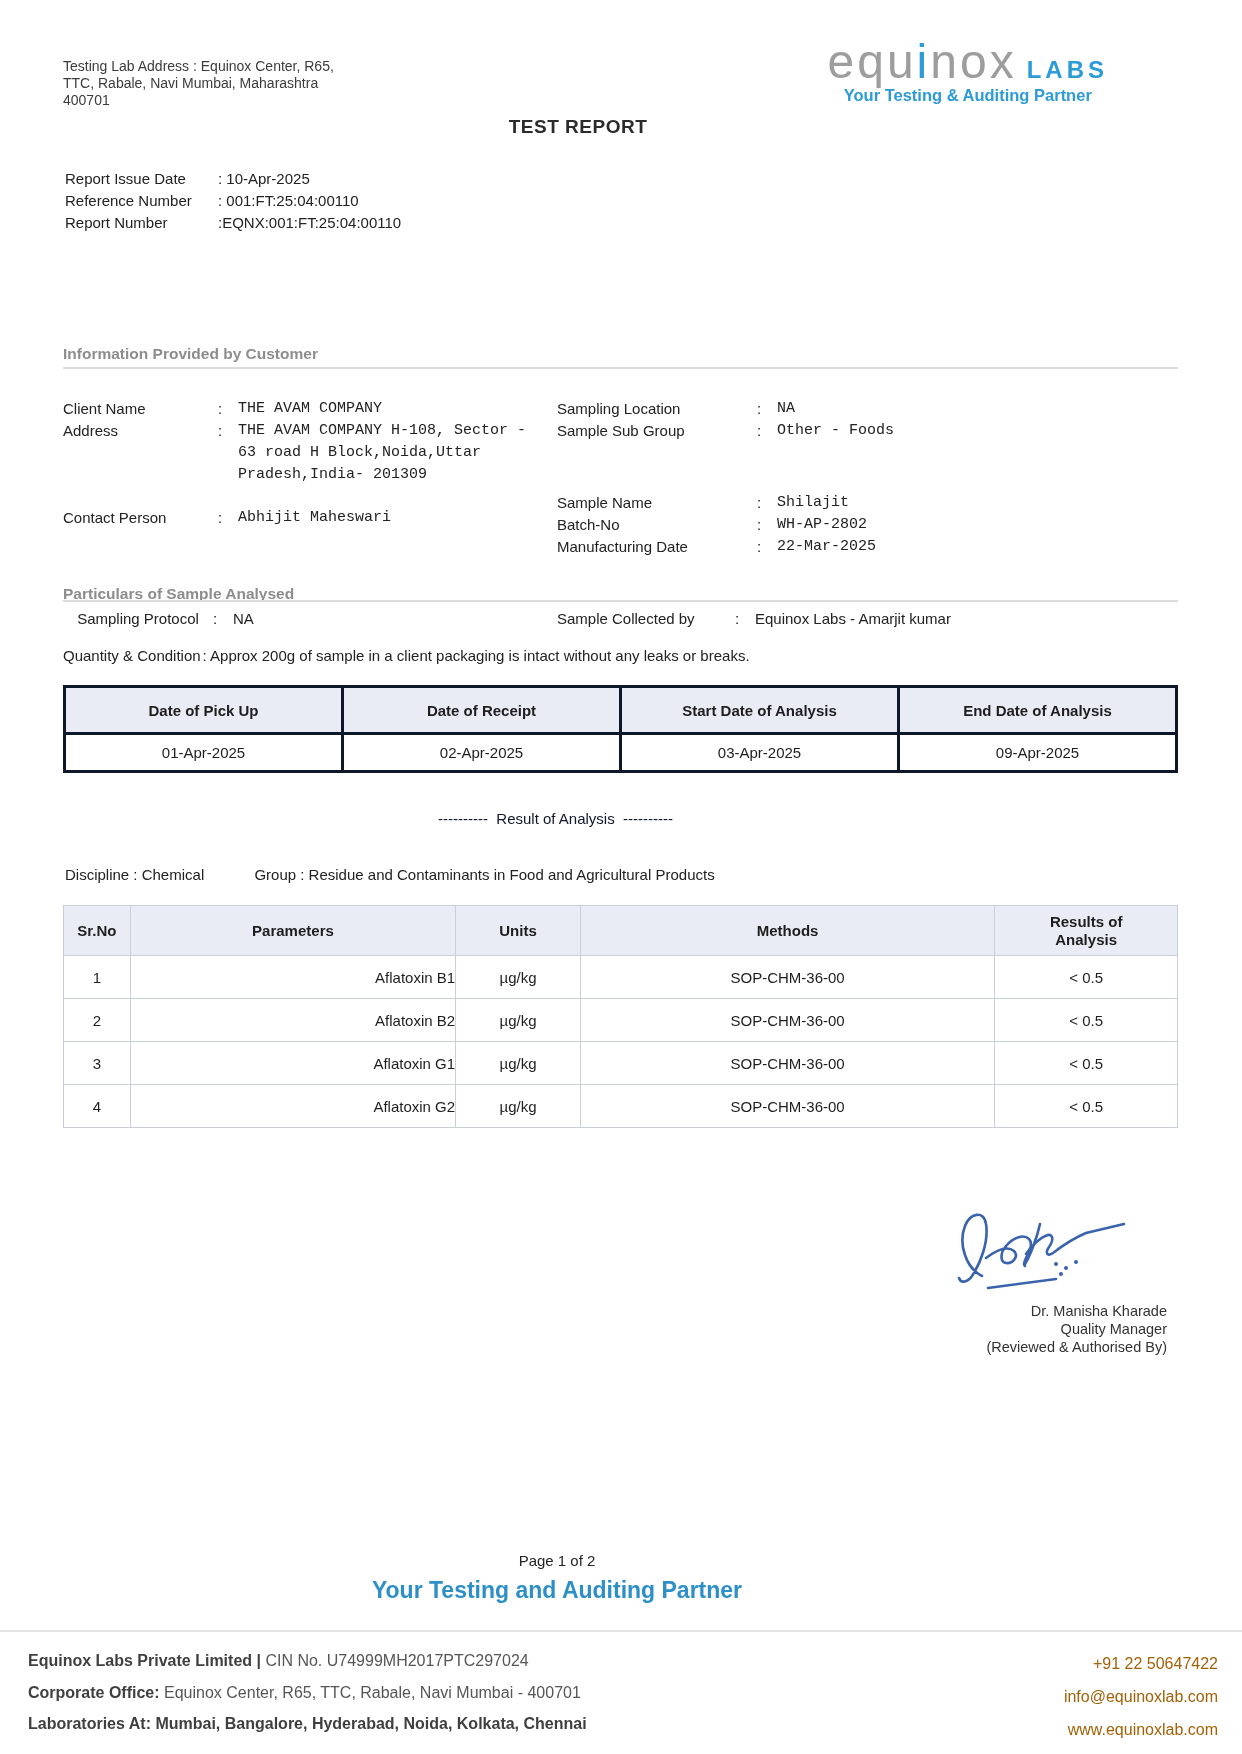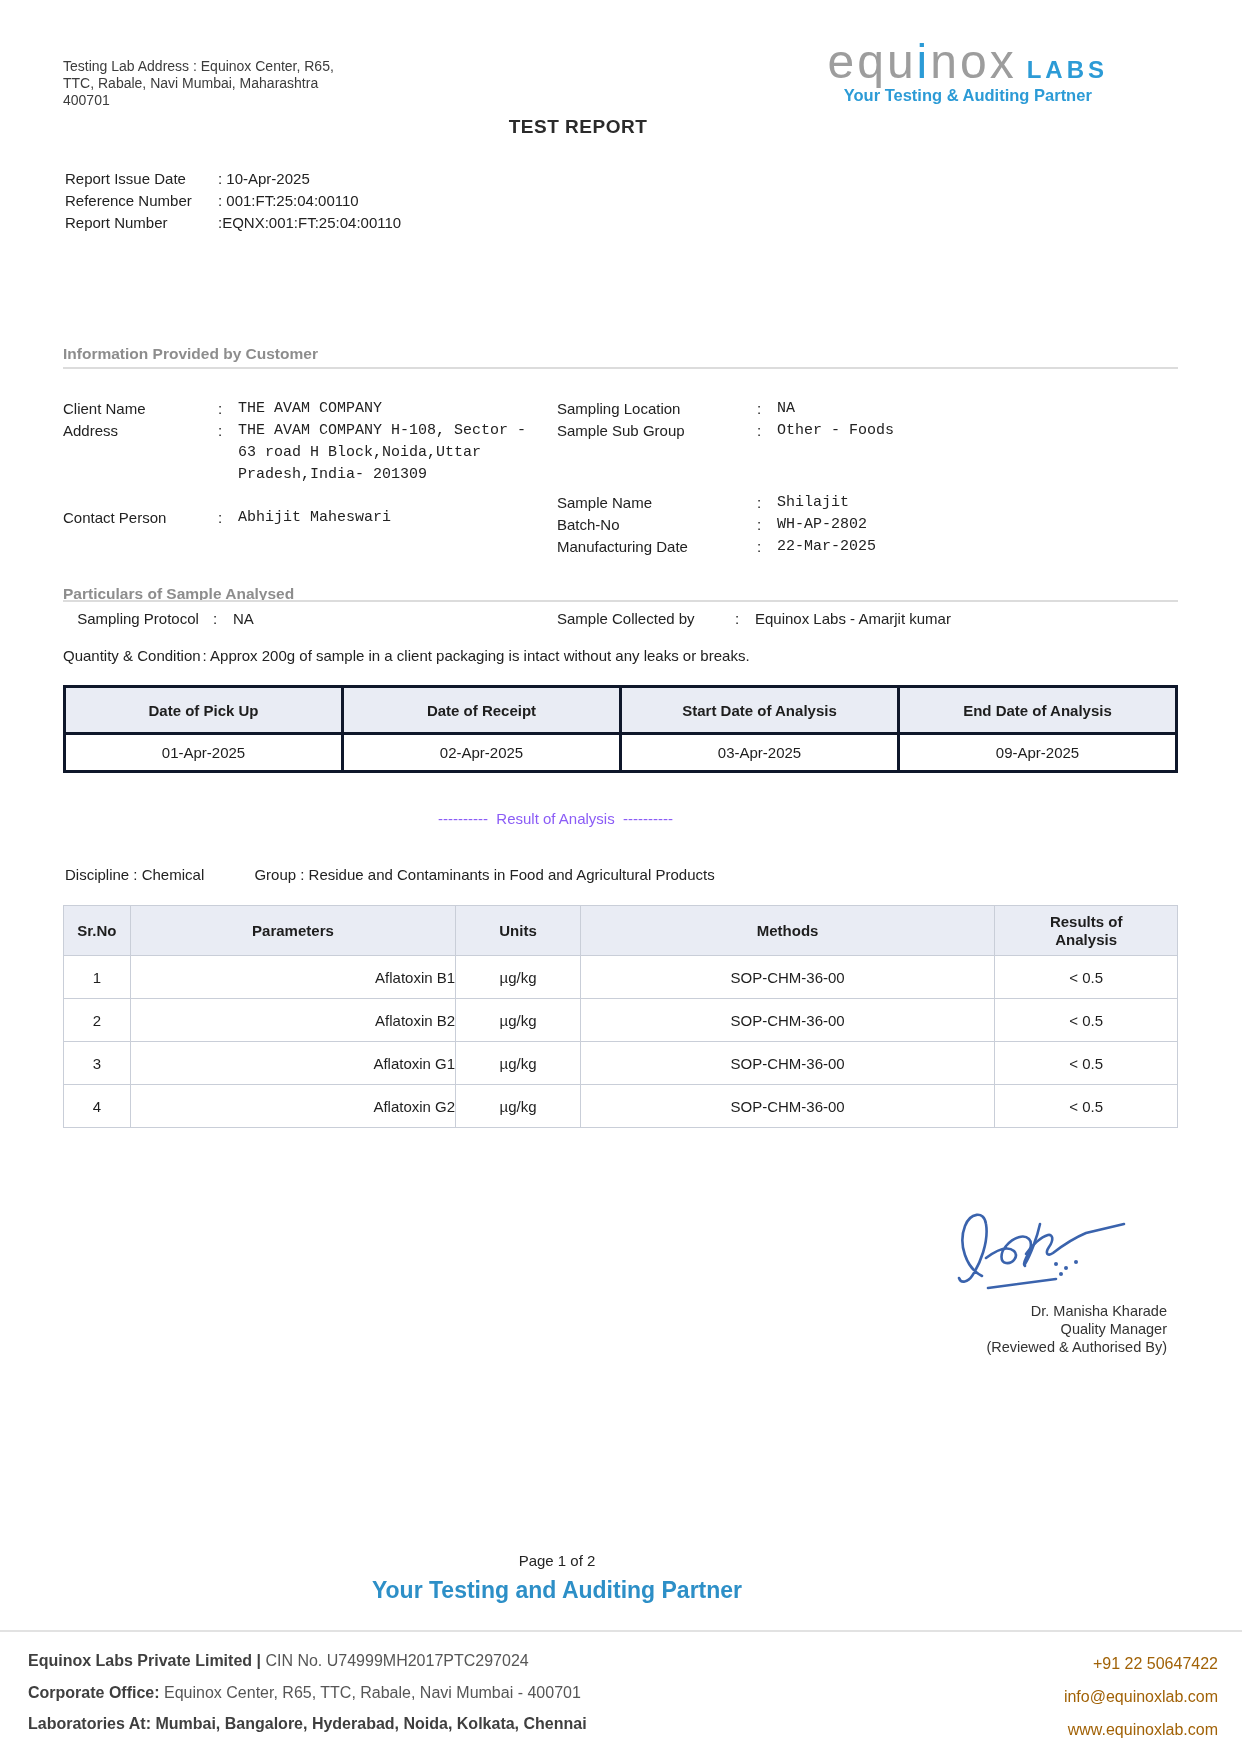--- a/index.html
+++ b/index.html
@@ -49,21 +49,21 @@
   .sampling-row .col { width:20px; }
   .quantity-row { position:absolute; left:63px; top:645px; width:1115px; line-height:22px; }
   .quantity-row .q-lbl { margin-right:2px; }
   
   table { border-collapse:collapse; }
   .dates-table { position:absolute; left:63px; top:685px; width:1115px; table-layout:fixed; }
   .dates-table th, .dates-table td { border:3px solid #0f172a; text-align:center; font-size:15px; color:#1e1e1e; }
   .dates-table th { background:#e9ecf4; font-weight:bold; height:47px; }
   .dates-table td { height:38px;margin-top:32px; }
   .results-divider { position:absolute; left:63px; top:810px; width:985px; text-align:center;
-    font-size:15px; color:#8b5cf6; white-space:pre; }
+    font-size:15px; color:#0f172a; white-space:pre; }
   .discipline-row { position:absolute; left:65px; top:866px; }
   .discipline-row .grp { margin-left:46px; }
   .results-table { position:absolute; left:63px; top:905px; width:1115px; table-layout:fixed; }
   .results-table th, .results-table td { border:1px solid #c9ced8; font-size:15px; color:#1e1e1e; text-align:center; }
   .results-table th { background:#e9ecf4; font-weight:bold; height:50px; }
   .results-table td { height:43px; }
   .results-table .param-col { text-align:right; padding-left:2px;margin-left:21px; }
   .hdr-wrap { display:inline-block; max-width:95px; line-height:18px; }
   
   .signature-block { position:absolute; right:75px; top:1198px; width:430px; text-align:right; }

